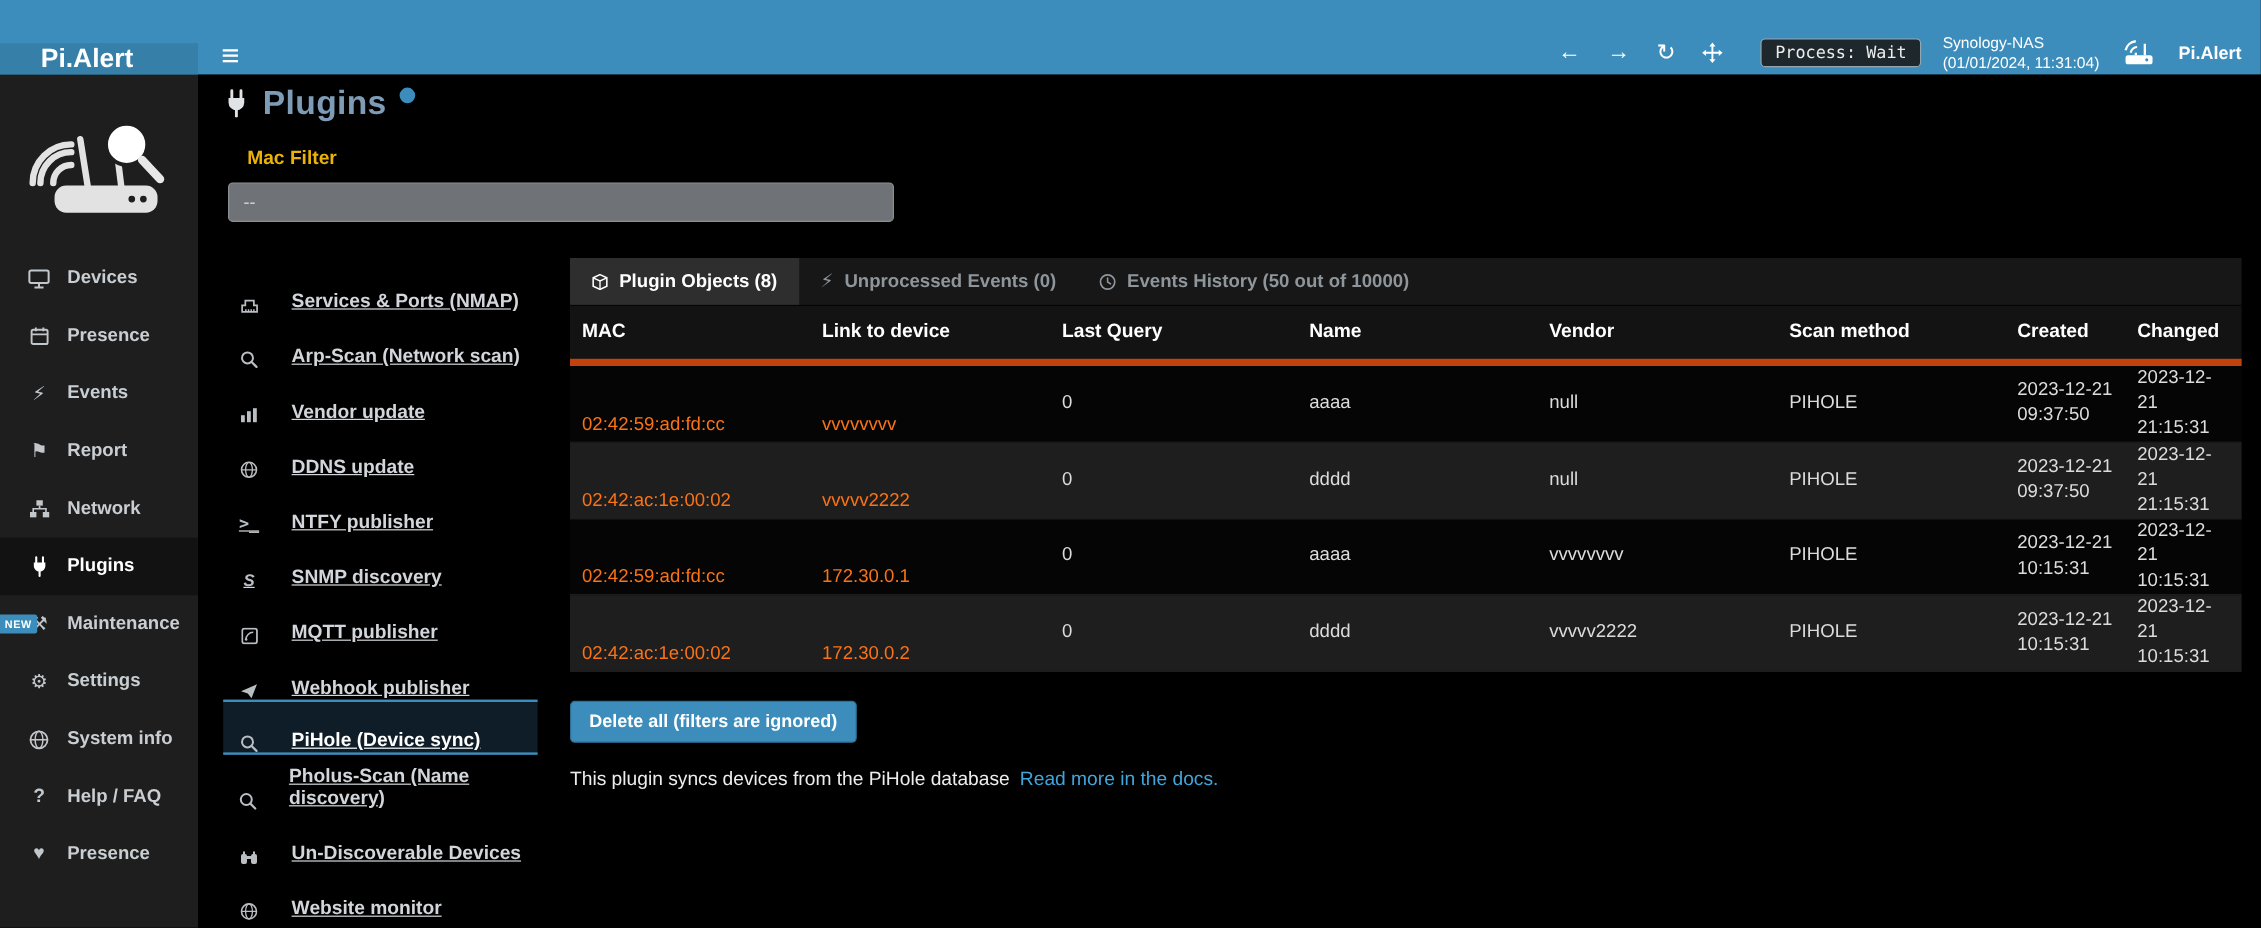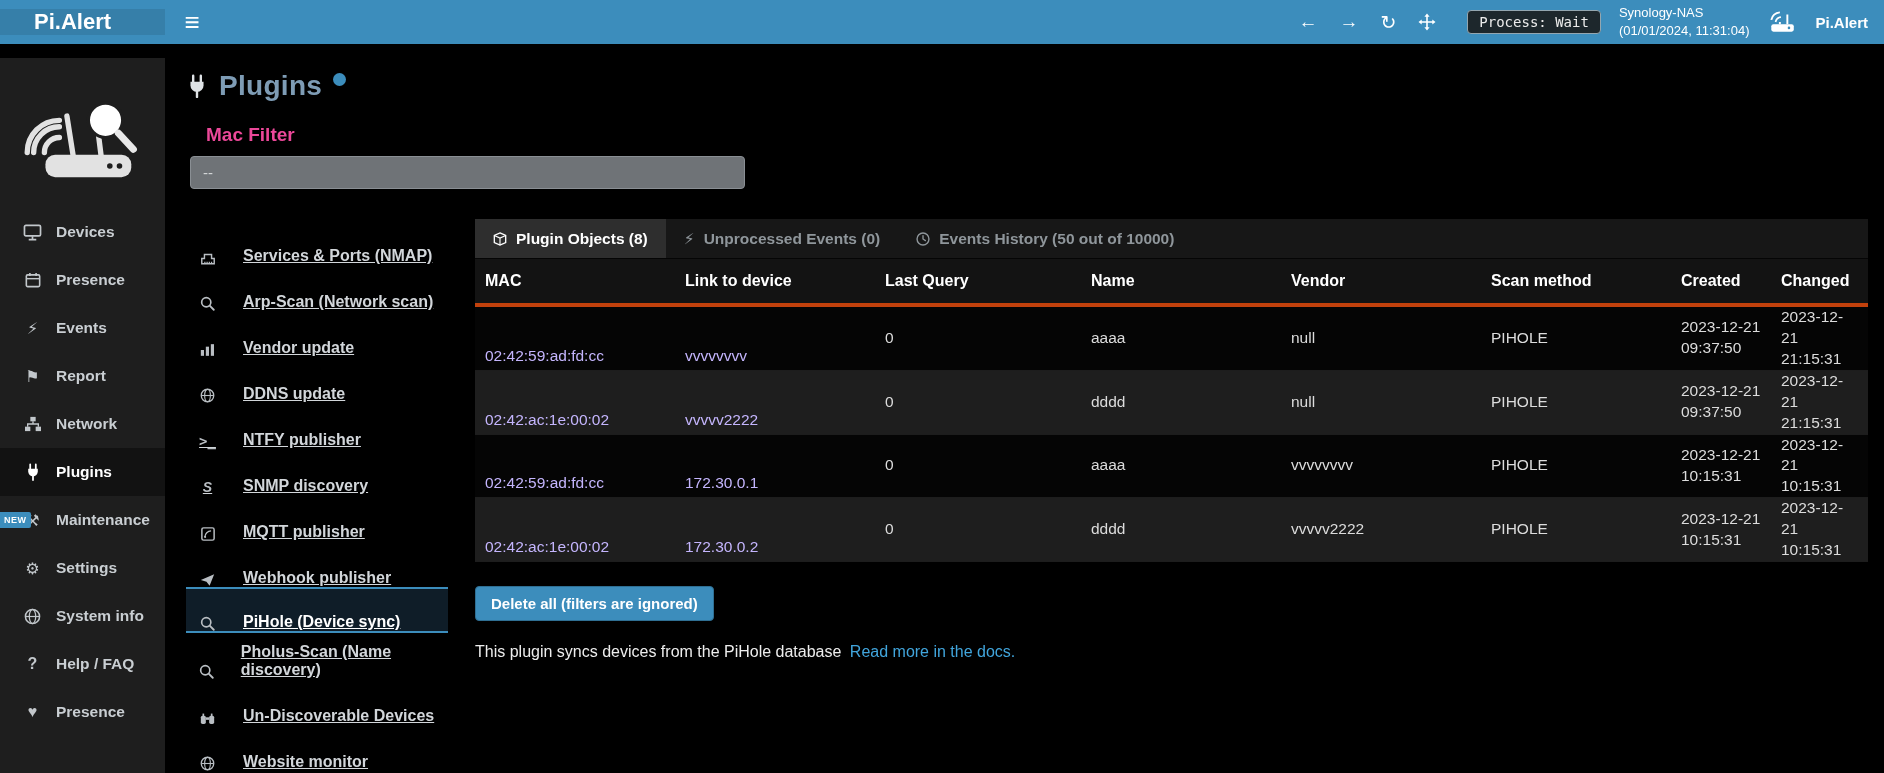--- a/index.html
+++ b/index.html
@@ -1,22 +1,22 @@
 <!DOCTYPE html>
 <html><head>
 <meta charset="utf-8">
 <style>
   * { margin:0; padding:0; box-sizing:border-box; }
   html,body { width:1884px; height:773px; overflow:hidden; background:#000;
     font-family:"Liberation Sans","DejaVu Sans",sans-serif; }
   a { text-decoration:none; }
 
   
-  .topbar { position:absolute; left:0; top:0; width:1884px; height:44px;
-    background:#3c8dbc; display:flex; align-items:center; color:#fff; z-index:5; }
+  .topbar { position:absolute; left:0; top:0; width:1884px; height:62px;
+    background:#3c8dbc; display:flex; align-items:flex-end; color:#fff; z-index:5; }
   .brand { width:165px; background:#367fa9; display:flex; align-items:center;
     padding-left:34px; font-size:22px; font-weight:bold; cursor:pointer; }
   .hamburger { width:54px; display:flex; align-items:center; justify-content:center;
     font-size:26px; cursor:pointer; }
   .topbar-right { margin-left:auto; display:flex; align-items:center; gap:18px;
     padding-right:16px; }
   .nav-icons { display:flex; align-items:center; gap:22px; font-size:19px; }
   .nav-icons span, .nav-icons .svgbtn { cursor:pointer; display:inline-flex; align-items:center; }
   .process-badge { font-family:"DejaVu Sans Mono","Liberation Mono",monospace;
     font-size:14px; background:#1d272c; border:1px solid #93a6b0; border-radius:4px;
@@ -42,21 +42,21 @@
   .s-glyph { font-weight:bold; font-style:italic; font-size:15px; }
 
   
   .main { position:absolute; left:165px; top:58px; right:0; bottom:0; background:#000; color:#d6d6d6; }
   .page-head { display:flex; align-items:flex-start; gap:11px; padding:12px 0 0 21px; }
   .page-title { font-size:28px; font-weight:600; color:#7e9cb5; letter-spacing:.3px; }
   .title-badge { width:13px; height:13px; border-radius:50%; background:#3c8dbc; margin-top:3px; }
   .head-plug { margin-top:4px; }
 
   .macfilter { margin:22px 0 0 41px; }
-  .macfilter-label { font-size:19px; font-weight:bold; color:#ec4899; }
+  .macfilter-label { font-size:16px; font-weight:bold; color:#eab308; }
   .macfilter-input { display:block; margin:10px 0 0 -16px; width:555px; height:33px;
     background:#6f7377; border:1px solid #8a8f94; border-radius:4px; color:#d3d5d7;
     padding:0 12px; font-size:15px; font-family:inherit; }
 
   .content-row { display:flex; margin-top:30px; padding-left:21px; }
 
   
   .plugin-menu { width:262px; margin-right:27px; flex:none; }
   .pm-item { height:46px; display:flex; align-items:flex-end; gap:26px; padding-left:12px;
     color:#d2d6da; font-size:16px; font-weight:600; cursor:pointer;text-decoration:underline; }
@@ -67,28 +67,28 @@
 
   
   .right-panel { flex:1; padding-right:16px; min-width:0; }
   .tabbar { display:flex; background:#171717; height:40px; border-bottom:1px solid #050505; }
   .tab { display:flex; align-items:center; gap:9px; padding:0 18px; color:#8f969b;
     font-size:15.5px; font-weight:600; cursor:pointer; }
   .tab.active { background:#2e2e2e; color:#fff; }
   .tab-ico { display:inline-flex; align-items:center; }
 
   .tgrid { display:grid; grid-template-columns:200px 200px 206px 200px 200px 190px 100px 1fr; }
-  .thead { background:#131313; border-bottom:4px solid #c2410c; }
+  .thead { background:#131313; border-bottom:6px solid #c2410c; }
   .th { height:44px; display:flex; align-items:center; padding:0 10px; color:#fff;
     font-size:16px; font-weight:bold; }
   .trow { border-bottom:1px solid #1d1d1d; background:#050505; }
   .tbody .trow:nth-child(even) { background:#1e1e1e; }
   .td { min-height:52px; display:flex; align-items:center; padding:0 10px;
     font-size:15.5px; color:#dcdcdc; line-height:1.35; }
-  .td a { color:#c4b5fd; cursor:pointer;margin-top:36px; }
+  .td a { color:#f97316; cursor:pointer;margin-top:36px; }
 
   .delete-btn { margin-top:24px; background:#3c8dbc; border:1px solid #2f6f93;
     color:#fff; font-weight:bold; font-size:15px; font-family:inherit;
     padding:8px 15px; border-radius:4px; cursor:pointer;text-align:center; }
   .plugin-note { margin-top:22px; font-size:16px; color:#ededed; }
   .plugin-note a { color:#41a5dc; margin-left:4px; cursor:pointer; }
 
   svg { display:block; }
 </style>
 </head>

